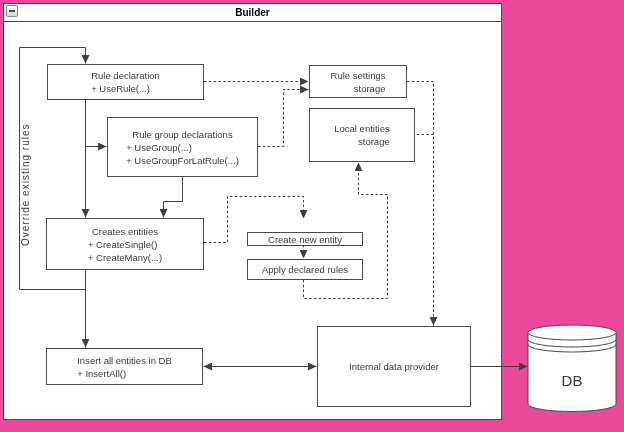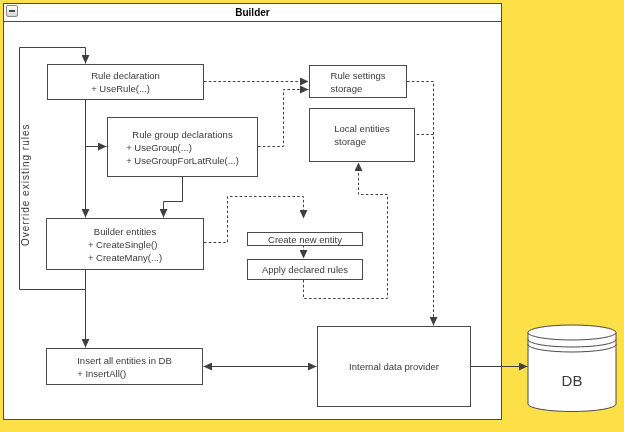--- a/index.html
+++ b/index.html
@@ -1,17 +1,17 @@
 <!DOCTYPE html>
 <html><head>
 <meta charset="utf-8">
 <style>
   html,body { margin:0; padding:0; background:#fff; }
   .stage {
-    position:relative; width:624px; height:432px; background:#fde047;
+    position:relative; width:624px; height:432px; background:#ec4899;
     font-family:"Liberation Sans", sans-serif; color:#3a3a3a; overflow:hidden;
   }
   .frame {
     position:absolute; left:3px; top:3px; width:499px; height:417px;
     box-sizing:border-box; border:1px solid #4a4a4a; background:#ffffff;
   }
   .titlebar {
     position:absolute; left:0; top:0; right:0; height:17px;
     border-bottom:1px solid #4a4a4a;
     display:flex; align-items:center; justify-content:center;
@@ -27,21 +27,21 @@
   svg.wires { position:absolute; left:0; top:0; width:624px; height:432px; }
   .box {
     position:absolute; box-sizing:border-box;
     background:#ffffff; border:1px solid #4a4a4a;
     display:flex; align-items:center; justify-content:center;
     font-size:9.5px; line-height:13px; color:#3a3a3a;
   }
   .box .tb { text-align:left; width:max-content; }
   .box .tb span { display:block; }
   .box .tb .t0 { text-align:center; }
-  .box.centered .tb, .box.centered .tb span { text-align:left; }
+  .box.centered .tb, .box.centered .tb span { text-align:right; }
   .vlabel {
     position:absolute; left:20px; top:246px; width:150px; height:13px;
     font-size:10px; letter-spacing:1px; white-space:nowrap; color:#3a3a3a;
     transform:rotate(-90deg); transform-origin:0 0;
   }
   .dblabel {
     position:absolute; left:528px; top:372px; width:88px; height:13px;
     text-align:center; font-size:15px; color:#3a3a3a;
   }
 </style>
@@ -118,21 +118,21 @@
 
   <div class="box centered" style="left:309px;top:108px;width:106px;height:54px">
     <div class="tb">
       <span>Local entities</span>
       <span>storage</span>
     </div>
   </div>
 
   <div class="box" style="left:46px;top:218px;width:158px;height:52px">
     <div class="tb">
-      <span class="t0">Builder entities</span>
+      <span class="t0">Creates entities</span>
       <span>+ CreateSingle()</span>
       <span>+ CreateMany(...)</span>
     </div>
   </div>
 
   <div class="box centered" style="left:247px;top:232px;width:116px;height:14px">
     <div class="tb">
         <span>Create new entity</span>
       </div>
   </div>

